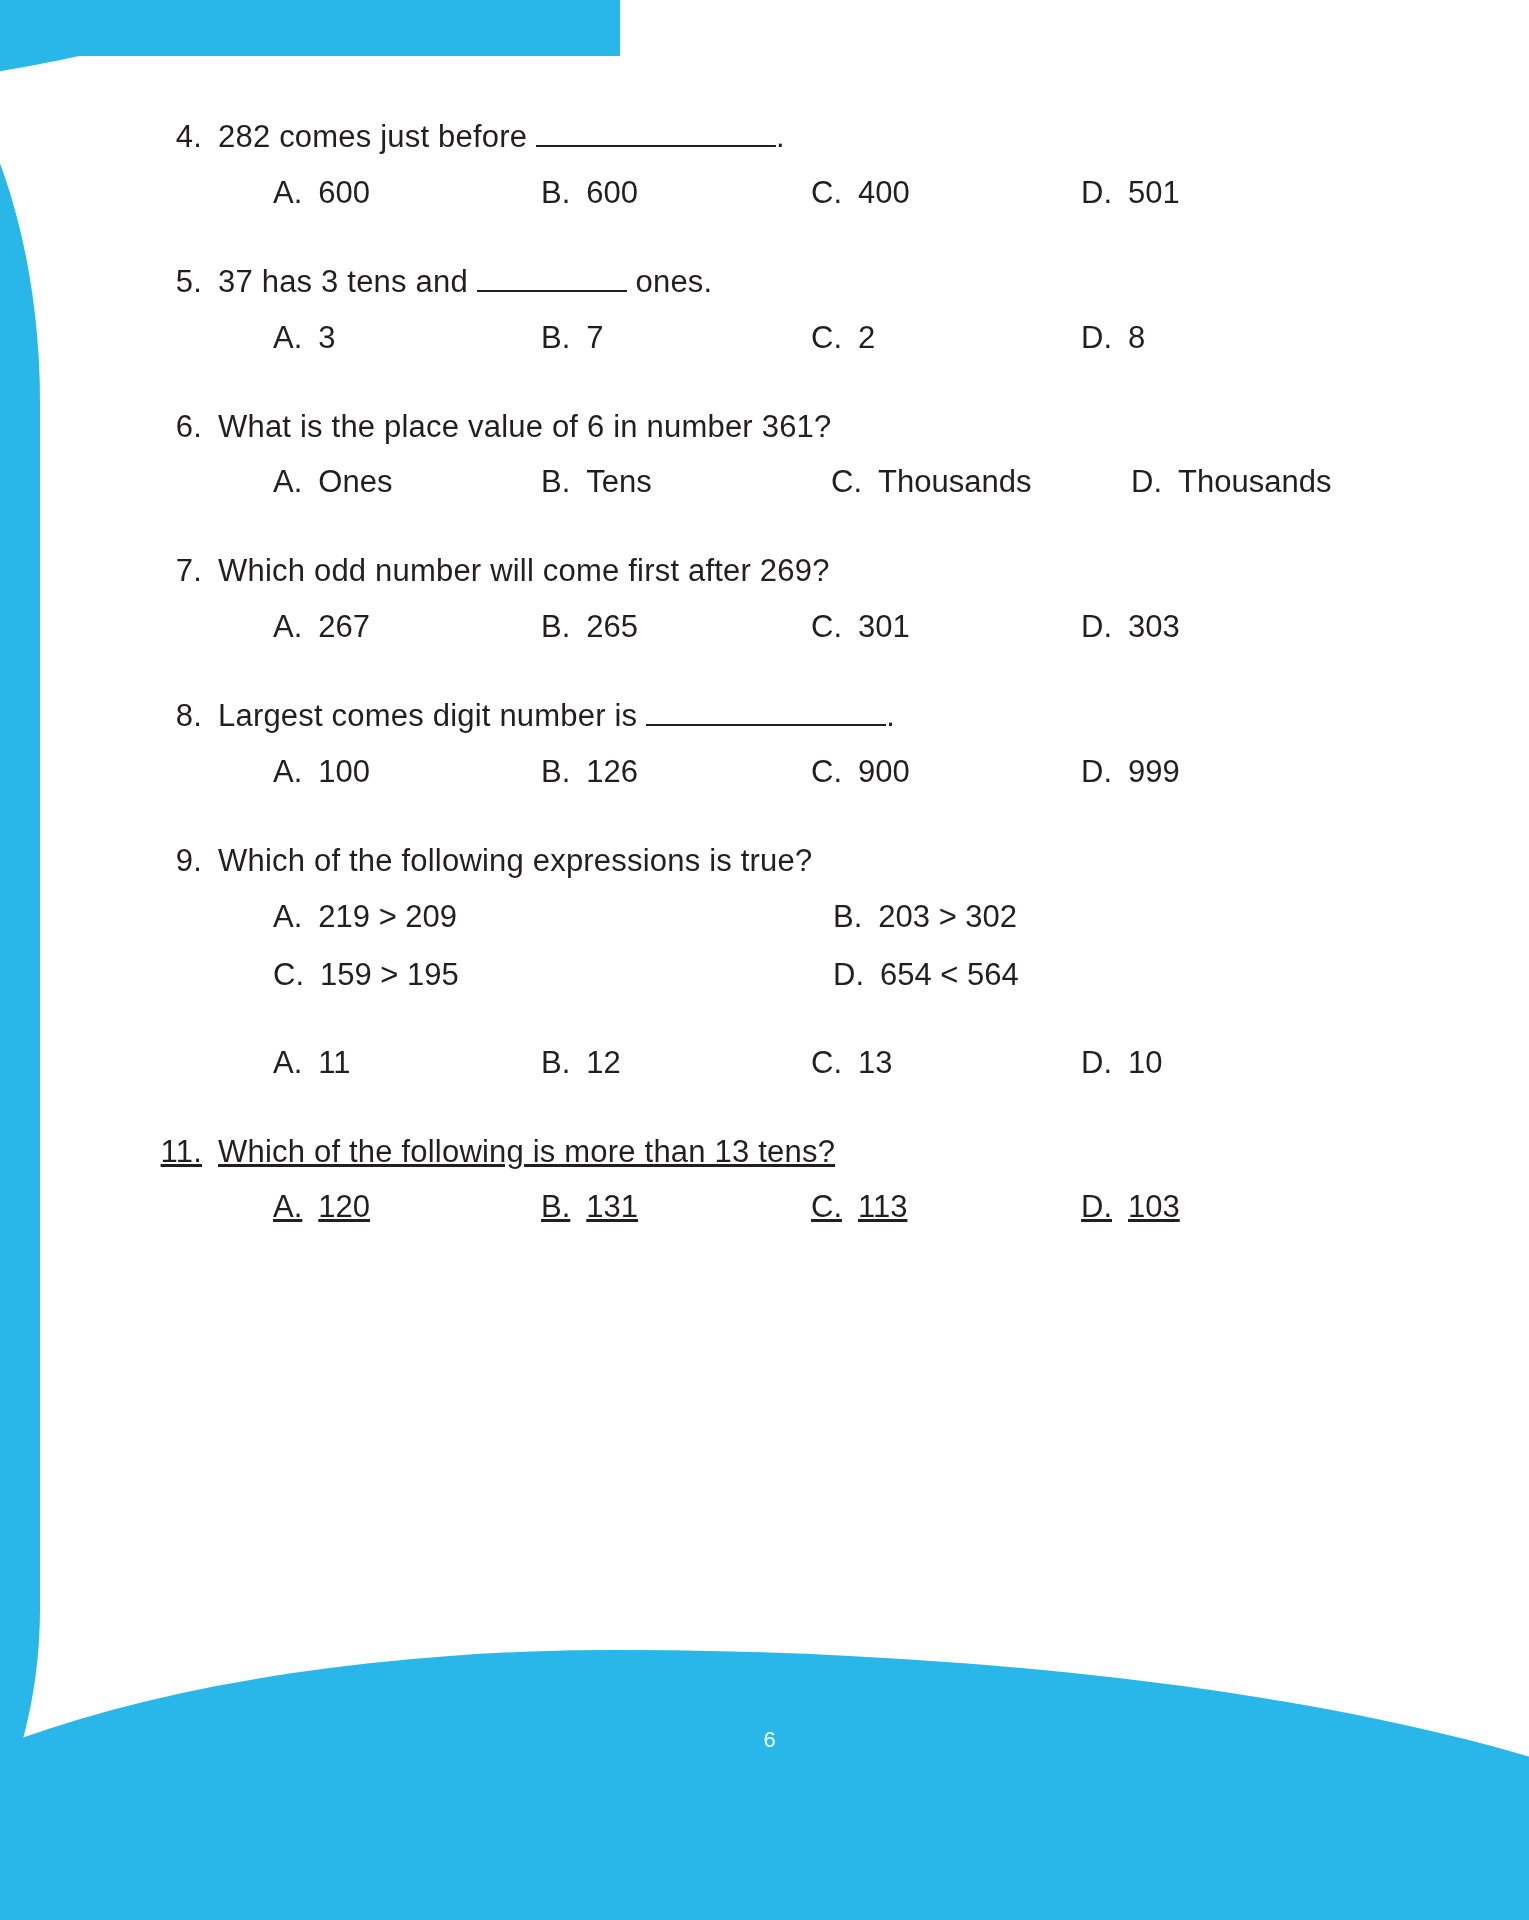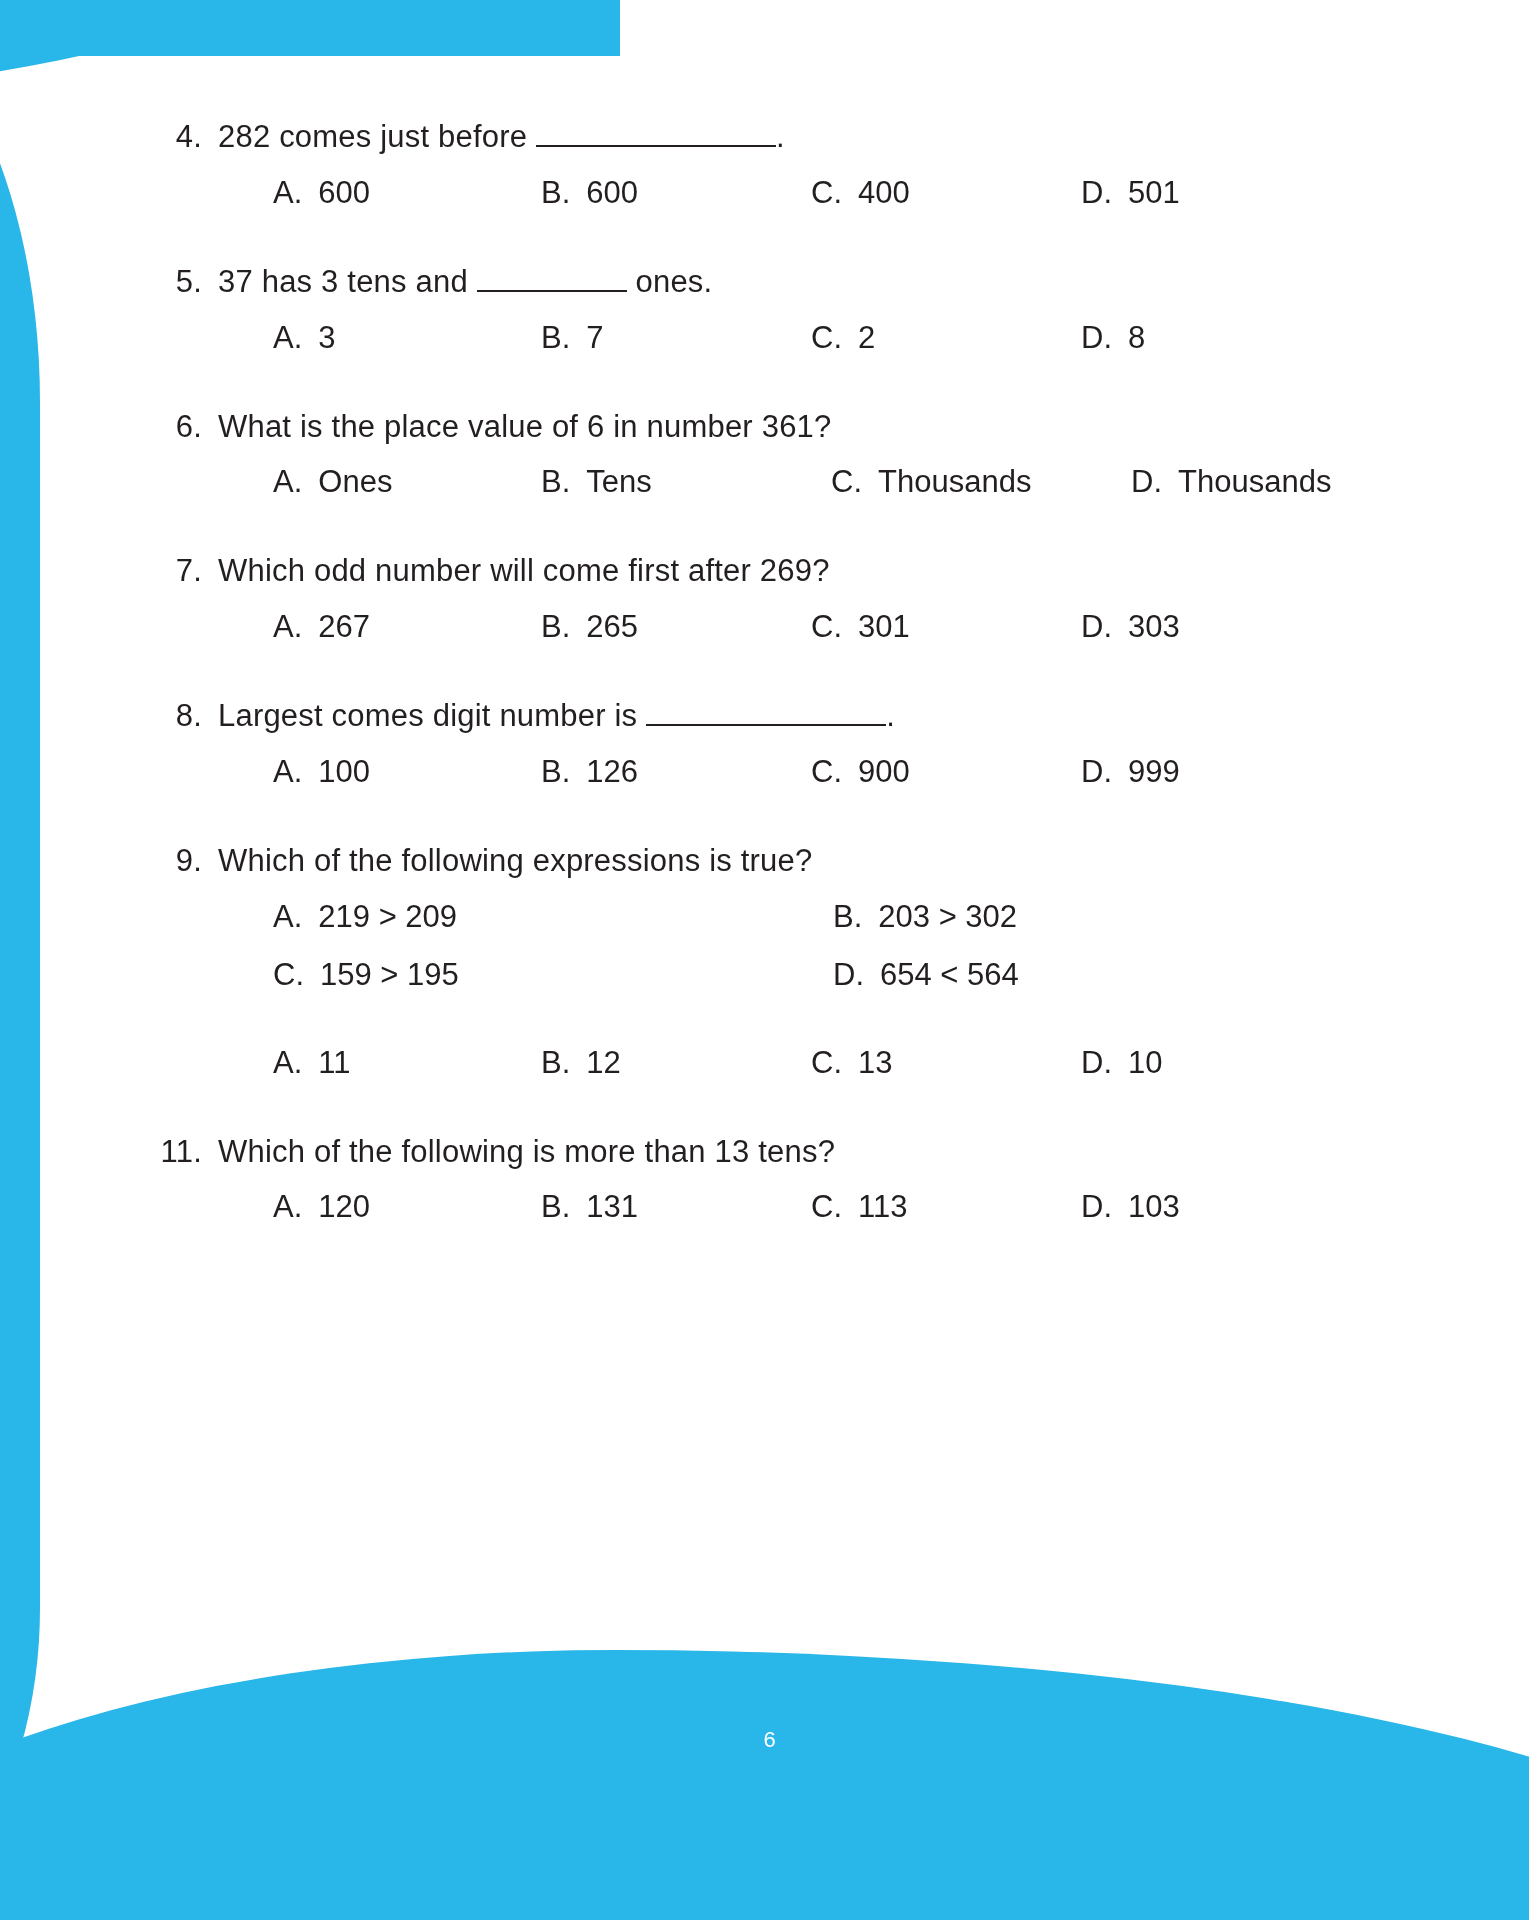--- a/index.html
+++ b/index.html
@@ -65,21 +65,21 @@
     position: absolute;
     z-index: 3;
     top: 118px;
     left: 150px;
     width: 1240px;
   }
 
   .question {
     margin-bottom: 52px;
   }
-  .question:last-of-type { margin-bottom: 8px; }
+  .question:last-of-type { margin-bottom: 8px; text-decoration: underline; }
 
   .q-line {
     display: flex;
     align-items: baseline;
     font-size: 31px;
     letter-spacing: 0.2px;
     line-height: 1.25;
     color: #231f20;
   }
   .q-num {

